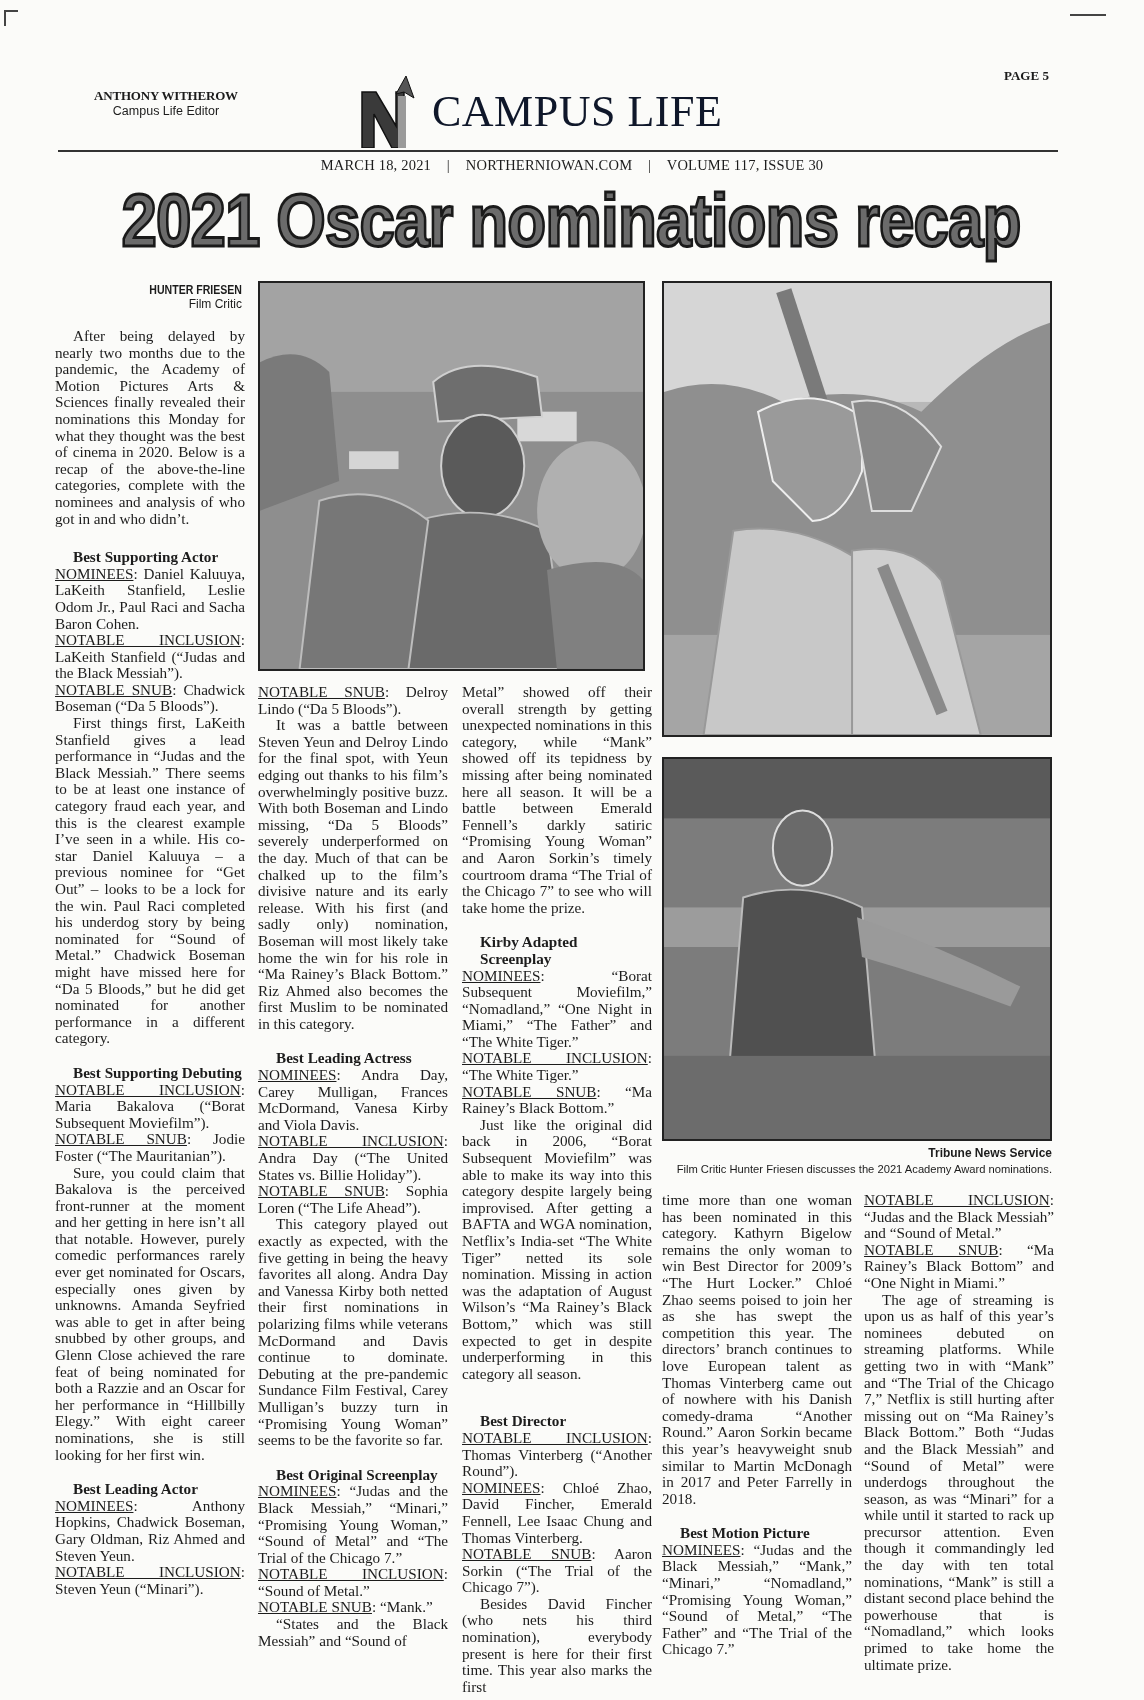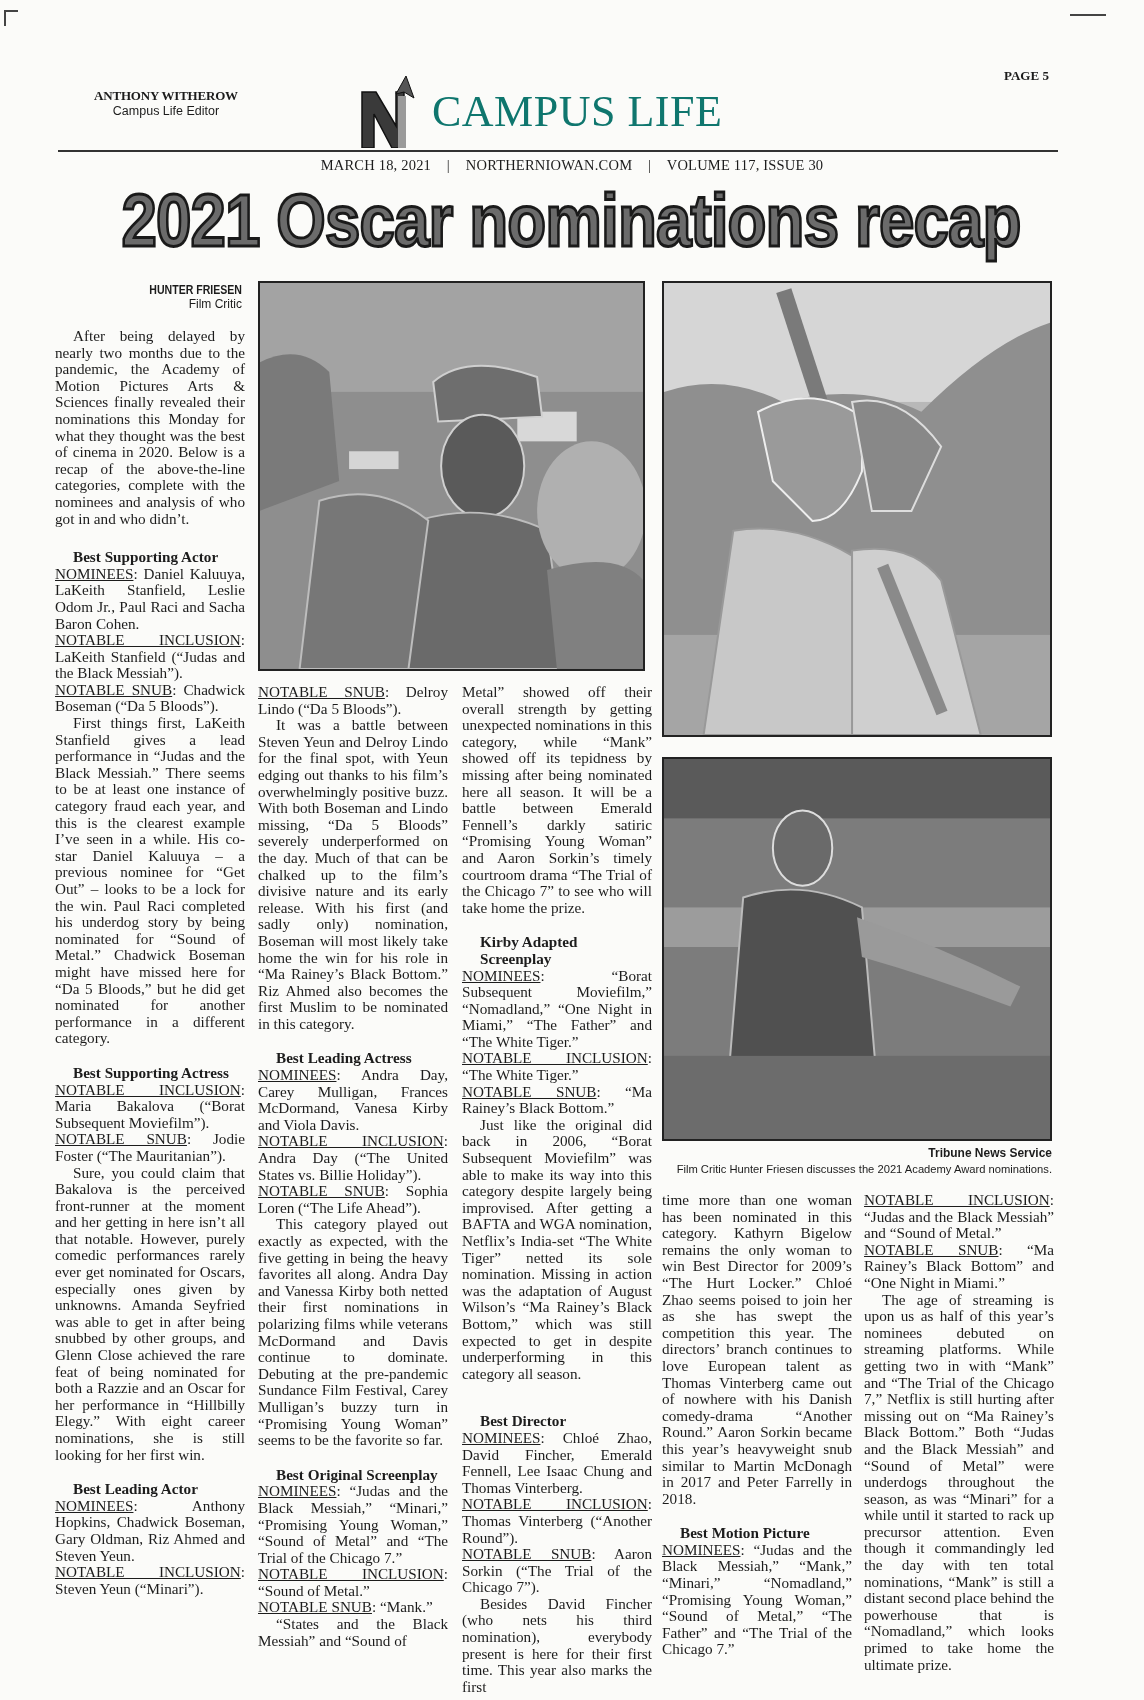--- a/index.html
+++ b/index.html
@@ -8,21 +8,21 @@
 
   .crop-mark-tl { position: absolute; left: 4px; top: 10px; width: 14px; height: 16px; border-left: 2px solid #444; border-top: 2px solid #444; }
   .crop-mark-tr { position: absolute; left: 1070px; top: 14px; width: 36px; height: 2px; background: #444; }
 
   .editor { position: absolute; left: 66px; top: 88px; width: 200px; text-align: center; }
   .editor .name { font-family: "Liberation Serif", serif; font-weight: bold; font-size: 13px; letter-spacing: -0.2px; }
   .editor .role { font-family: "Liberation Sans", sans-serif; font-size: 12.5px; }
 
   .logo { position: absolute; left: 360px; top: 64px; width: 420px; height: 88px; }
   .logo-n { position: absolute; left: 0; top: 12px; width: 56px; height: 72px; }
-  .section-title { position: absolute; left: 72px; top: 22px; font-family: "Liberation Serif", serif; font-size: 44px; letter-spacing: 0.5px; color: #0f766e; white-space: nowrap; }
+  .section-title { position: absolute; left: 72px; top: 22px; font-family: "Liberation Serif", serif; font-size: 44px; letter-spacing: 0.5px; color: #0f172a; white-space: nowrap; }
 
   .page-num { position: absolute; left: 1004px; top: 68px; font-family: "Liberation Serif", serif; font-weight: bold; font-size: 13px; }
 
   .rule { position: absolute; left: 58px; top: 150px; width: 1000px; height: 2px; background: #333; }
   .dateline { position: absolute; left: 0; top: 157px; width: 1144px; text-align: center; font-family: "Liberation Serif", serif; font-size: 14.5px; letter-spacing: 0.2px; }
   .dateline .sep { display: inline-block; margin: 0 12px; }
 
   .headline { position: absolute; left: 50px; top: 178px; width: 1020px; text-align: center; font-family: "Liberation Sans", "DejaVu Sans", sans-serif; font-weight: bold; font-size: 74px; letter-spacing: -1px; color: #6b6b6b; -webkit-text-stroke: 3px #1a1a1a; white-space: nowrap; transform: scaleX(0.86); transform-origin: center; }
 
   .byline { position: absolute; left: 60px; top: 283px; width: 182px; text-align: right; }
@@ -92,21 +92,21 @@
 
 <div class="col c1">
   <p class="lede">After being delayed by nearly two months due to the pandemic, the Academy of Motion Pictures Arts &amp; Sciences finally revealed their nominations this Monday for what they thought was the best of cinema in 2020. Below is a recap of the above-the-line categories, complete with the nominees and analysis of who got in and who didn’t.</p>
 
   <div class="head" style="margin-top:22px">Best Supporting Actor</div>
   <p class="noindent"><span class="lbl">NOMINEES</span>: <span>Daniel Kaluuya, LaKeith Stanfield, Leslie Odom Jr., Paul Raci and Sacha Baron Cohen.</span></p>
   <p class="noindent"><span class="lbl">NOTABLE INCLUSION</span>: <span>LaKeith Stanfield (“Judas and the Black Messiah”).</span></p>
   <p class="noindent"><span class="lbl">NOTABLE SNUB</span>: <span>Chadwick Boseman (“Da 5 Bloods”).</span></p>
   <p>First things first, LaKeith Stanfield gives a lead performance in “Judas and the Black Messiah.” There seems to be at least one instance of category fraud each year, and this is the clearest example I’ve seen in a while. His co-star Daniel Kaluuya – a previous nominee for “Get Out” – looks to be a lock for the win. Paul Raci completed his underdog story by being nominated for “Sound of Metal.” Chadwick Boseman might have missed here for “Da 5 Bloods,” but he did get nominated for another performance in a different category.</p>
 
-  <div class="head" style="margin-top:18px">Best Supporting Actress</div>
+  <div class="head" style="margin-top:18px">Best Supporting Debuting</div>
   <p class="noindent"><span class="lbl">NOTABLE INCLUSION</span>: <span>Maria Bakalova (“Borat Subsequent Moviefilm”).</span></p>
   <p class="noindent"><span class="lbl">NOTABLE SNUB</span>: <span>Jodie Foster (“The Mauritanian”).</span></p>
   <p>Sure, you could claim that Bakalova is the perceived front-runner at the moment and her getting in here isn’t all that notable. However, purely comedic performances rarely ever get nominated for Oscars, especially ones given by unknowns. Amanda Seyfried was able to get in after being snubbed by other groups, and Glenn Close achieved the rare feat of being nominated for both a Razzie and an Oscar for her performance in “Hillbilly Elegy.” With eight career nominations, she is still looking for her first win.</p>
 
   <div class="head" style="margin-top:18px">Best Leading Actor</div>
   <p class="noindent"><span class="lbl">NOMINEES</span>: <span>Anthony Hopkins, Chadwick Boseman, Gary Oldman, Riz Ahmed and Steven Yeun.</span></p>
   <p class="noindent"><span class="lbl">NOTABLE INCLUSION</span>: <span>Steven Yeun (“Minari”).</span></p>
 </div>
 
 <div class="photo p1">
@@ -175,22 +175,22 @@
 <div class="col c3">
   <p class="noindent">Metal” showed off their overall strength by getting unexpected nominations in this category, while “Mank” showed off its tepidness by missing after being nominated here all season. It will be a battle between Emerald Fennell’s darkly satiric “Promising Young Woman” and Aaron Sorkin’s timely courtroom drama “The Trial of the Chicago 7” to see who will take home the prize.</p>
 
   <div class="head" style="margin-top:18px">Kirby Adapted Screenplay</div>
   <p class="noindent"><span class="lbl">NOMINEES</span>: <span>“Borat Subsequent Moviefilm,” “Nomadland,” “One Night in Miami,” “The Father” and “The White Tiger.”</span></p>
   <p class="noindent"><span class="lbl">NOTABLE INCLUSION</span>: <span>“The White Tiger.”</span></p>
   <p class="noindent"><span class="lbl">NOTABLE SNUB</span>: <span>“Ma Rainey’s Black Bottom.”</span></p>
   <p>Just like the original did back in 2006, “Borat Subsequent Moviefilm” was able to make its way into this category despite largely being improvised. After getting a BAFTA and WGA nomination, Netflix’s India-set “The White Tiger” netted its sole nomination. Missing in action was the adaptation of August Wilson’s “Ma Rainey’s Black Bottom,” which was still expected to get in despite underperforming in this category all season.</p>
 
   <div class="head" style="margin-top:31px">Best Director</div>
+  <p class="noindent"><span class="lbl">NOTABLE INCLUSION</span>: <span>Thomas Vinterberg (“Another Round”).</span></p>
   <p class="noindent"><span class="lbl">NOMINEES</span>: <span>Chloé Zhao, David Fincher, Emerald Fennell, Lee Isaac Chung and Thomas Vinterberg.</span></p>
-  <p class="noindent"><span class="lbl">NOTABLE INCLUSION</span>: <span>Thomas Vinterberg (“Another Round”).</span></p>
   <p class="noindent"><span class="lbl">NOTABLE SNUB</span>: <span>Aaron Sorkin (“The Trial of the Chicago 7”).</span></p>
   <p>Besides David Fincher (who nets his third nomination), everybody present is here for their first time. This year also marks the first</p>
 </div>
 
 <div class="col c4">
   <p class="noindent">time more than one woman has been nominated in this category. Kathyrn Bigelow remains the only woman to win Best Director for 2009’s “The Hurt Locker.” Chloé Zhao seems poised to join her as she has swept the competition this year. The directors’ branch continues to love European talent as Thomas Vinterberg came out of nowhere with his Danish comedy-drama “Another Round.” Aaron Sorkin became this year’s heavyweight snub similar to Martin McDonagh in 2017 and Peter Farrelly in 2018.</p>
 
   <div class="head" style="margin-top:18px">Best Motion Picture</div>
   <p class="noindent"><span class="lbl">NOMINEES</span>: <span>“Judas and the Black Messiah,” “Mank,” “Minari,” “Nomadland,” “Promising Young Woman,” “Sound of Metal,” “The Father” and “The Trial of the Chicago 7.”</span></p>
 </div>

